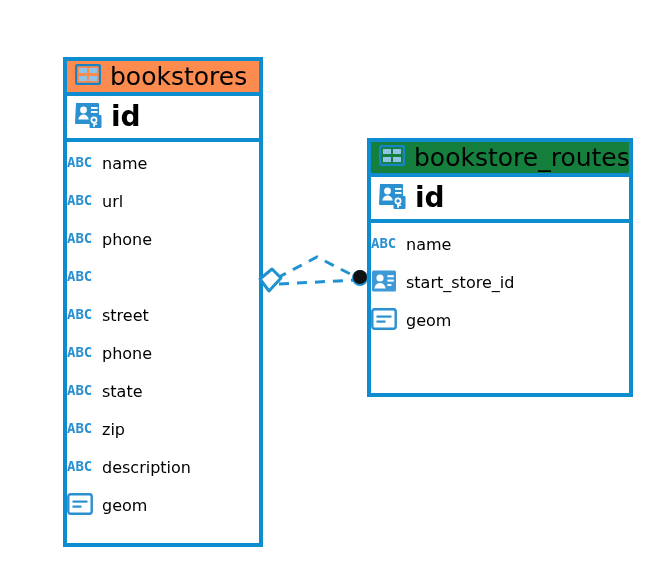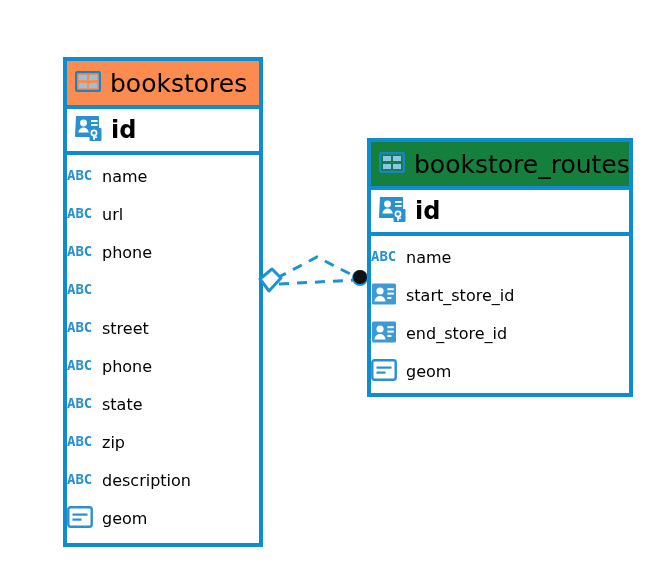--- a/index.html
+++ b/index.html
@@ -41,21 +41,21 @@
     top: 138px;
     width: 266px;
     height: 259px;
   }
 
   
   .entity-header {
     display: flex;
     align-items: center;
     box-sizing: border-box;
-    height: 48px;
+    height: 35px;
     padding-left: 8px;
     border-bottom: 4px solid #0e8cd0;
   }
   .entity-header.accent-orange { background: #fb8b4e; }
   .entity-header.accent-gray   { background: #15803d; }
   .entity-title {
     font-size: 25px;
     color: #000000;
     margin-left: 9px;
     white-space: nowrap;
@@ -66,21 +66,21 @@
   .pk-row {
     display: flex;
     align-items: center;
     box-sizing: border-box;
     height: 46px;
     padding-left: 8px;
     border-bottom: 4px solid #0e8cd0;
     background: #ffffff;
   }
   .pk-label {
-    font-size: 24px;
+    font-size: 28px;
     font-weight: bold;
     color: #000000;
     margin-left: 8px;
     line-height: 1;
   }
 
   
   .fields {
     padding-top: 3px;
   }
@@ -302,33 +302,20 @@
             <circle cx="9" cy="10" r="3.6" fill="#ffffff"></circle>
             <path d="M3.3 20.4 c0.7 -3.7 3.2 -5.5 5.7 -5.5 c2.5 0 5 1.8 5.7 5.5 z" fill="#ffffff"></path>
             <rect x="16.4" y="7.2" width="6.4" height="2" fill="#ffffff"></rect>
             <rect x="16.4" y="11.6" width="6.4" height="2" fill="#ffffff"></rect>
             <rect x="16.4" y="16" width="4" height="2" fill="#ffffff"></rect>
           </svg>
         </span>
         <span class="field-label">start_store_id</span>
       </div>
 
-      <div class="field-row">
-        <span class="icon">
-          <svg class="icon-fk" viewBox="0 0 26 26" xmlns="http://www.w3.org/2000/svg">
-            <rect x="1" y="2.5" width="24" height="21" rx="1.5" fill="#3d9ad6"></rect>
-            <circle cx="9" cy="10" r="3.6" fill="#ffffff"></circle>
-            <path d="M3.3 20.4 c0.7 -3.7 3.2 -5.5 5.7 -5.5 c2.5 0 5 1.8 5.7 5.5 z" fill="#ffffff"></path>
-            <rect x="16.4" y="7.2" width="6.4" height="2" fill="#ffffff"></rect>
-            <rect x="16.4" y="11.6" width="6.4" height="2" fill="#ffffff"></rect>
-            <rect x="16.4" y="16" width="4" height="2" fill="#ffffff"></rect>
-          </svg>
-        </span>
-        <span class="field-label">end_store_id</span>
-      </div>
 
       <div class="field-row">
         <span class="icon">
           <svg class="icon-geom" viewBox="0 0 26 22" xmlns="http://www.w3.org/2000/svg">
             <rect x="1.3" y="1.3" width="23.4" height="19.4" rx="2.2" fill="none" stroke="#2a90d0" stroke-width="2.4"></rect>
             <rect x="5.5" y="7.5" width="15" height="2.2" fill="#2a90d0"></rect>
             <rect x="5.5" y="12.5" width="9" height="2.2" fill="#2a90d0"></rect>
           </svg>
         </span>
         <span class="field-label">geom</span>

